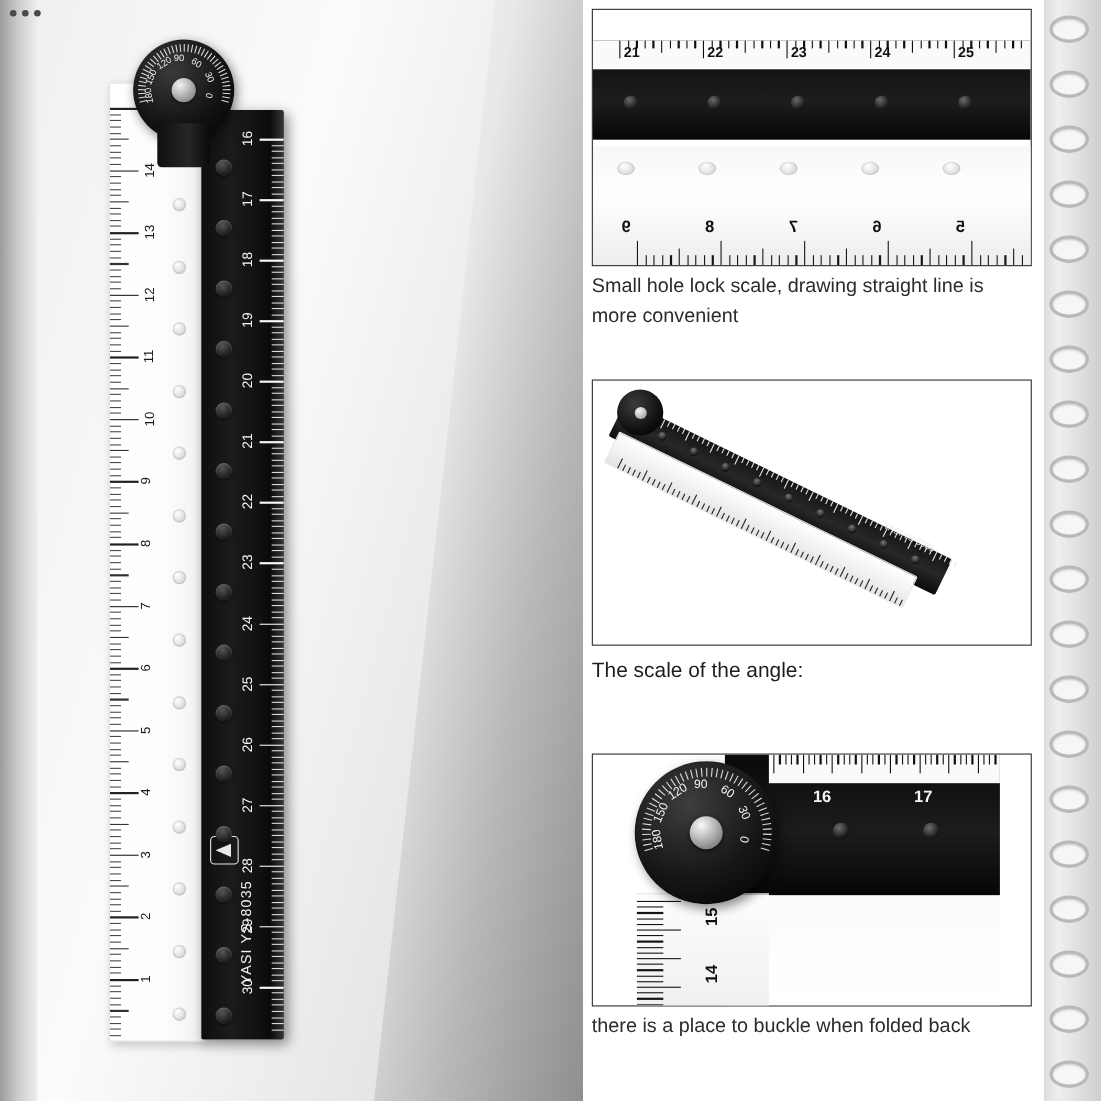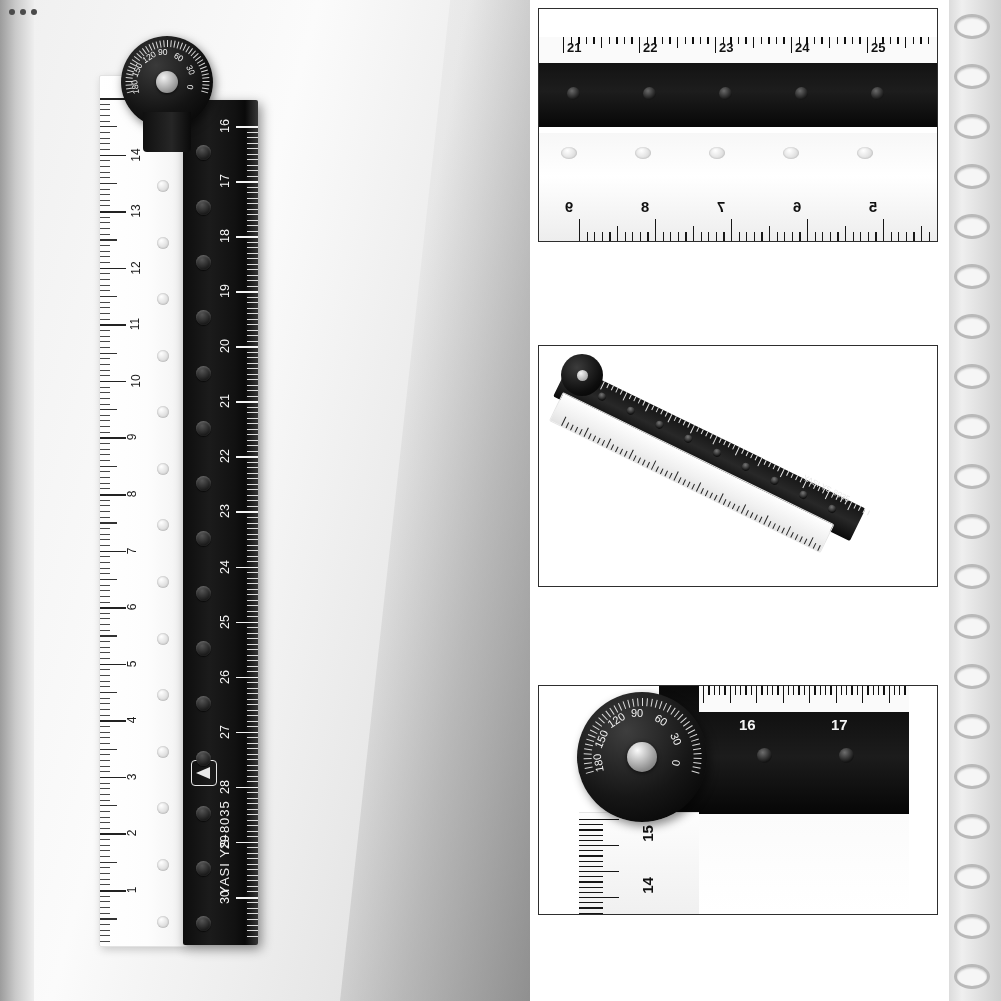--- a/index.html
+++ b/index.html
@@ -949,20 +949,21 @@
           <div class="bhole2" style="left: 104px;"></div>
           <div class="bhole2" style="left: 180px;"></div>
           <div class="bhole2" style="left: 256px;"></div>
           <div class="bhole2" style="left: 332px;"></div>
           <div class="whole2" style="left: 22px;"></div>
           <div class="whole2" style="left: 96px;"></div>
           <div class="whole2" style="left: 170px;"></div>
           <div class="whole2" style="left: 244px;"></div>
           <div class="whole2" style="left: 318px;"></div>
         </div>
+      <p>Small hole lock scale, drawing straight line is more convenient</p>
     </div>
 
     <div class="feature" style="top:345px;">
       <div class="photo p2" id="photo2">
         <div class="bar-black" id="p2black">
             <div class="h" style="left: 40px;"></div>
             <div class="h" style="left: 72px;"></div>
             <div class="h" style="left: 104px;"></div>
             <div class="h" style="left: 136px;"></div>
             <div class="h" style="left: 168px;"></div>
@@ -1094,20 +1095,21 @@
             <div class="tk" style="left: 282px; height: 6px;"></div>
             <div class="tk" style="left: 287px; height: 10px;"></div>
             <div class="tk" style="left: 292px; height: 6px;"></div>
             <div class="tk" style="left: 297px; height: 6px;"></div>
           </div>
         <div class="knob2">
             <div class="kc"></div>
           </div>
         <div class="logo2">YASI YS-8035</div>
       </div>
+      <h3>The scale of the angle:</h3>
     </div>
 
     <div class="feature" style="top:685px;">
       <div class="photo p3" id="photo3">
         <div class="blk"></div>
         <div class="blk-scale"></div>
         <div class="wht"></div>
         <div class="w3" id="p3white">
             <div class="w3num" style="left: 60px; top: 12px;">15</div>
             <div class="w3num" style="left: 60px; top: 64px;">14</div>
@@ -1223,20 +1225,21 @@
           <div class="b3tick" style="left: 333.6px; height: 9px;"></div>
           <div class="b3tick" style="left: 338.9px; height: 9px;"></div>
           <div class="b3tick" style="left: 344.2px; height: 9px;"></div>
           <div class="b3tick" style="left: 349.5px; height: 17px;"></div>
           <div class="b3tick" style="left: 354.8px; height: 9px;"></div>
           <div class="b3tick" style="left: 360.1px; height: 9px;"></div>
           <div class="b3tick" style="left: 365.4px; height: 9px;"></div>
           <div class="b3hole" style="left: 218px;"></div>
           <div class="b3hole" style="left: 300px;"></div>
         </div>
+      <p>there is a place to buckle when folded back</p>
     </div>
 
     <div class="spiral-strip" id="spiral">
         <div class="ring" style="top: 14px;"></div>
         <div class="ring" style="top: 64px;"></div>
         <div class="ring" style="top: 114px;"></div>
         <div class="ring" style="top: 164px;"></div>
         <div class="ring" style="top: 214px;"></div>
         <div class="ring" style="top: 264px;"></div>
         <div class="ring" style="top: 314px;"></div>

